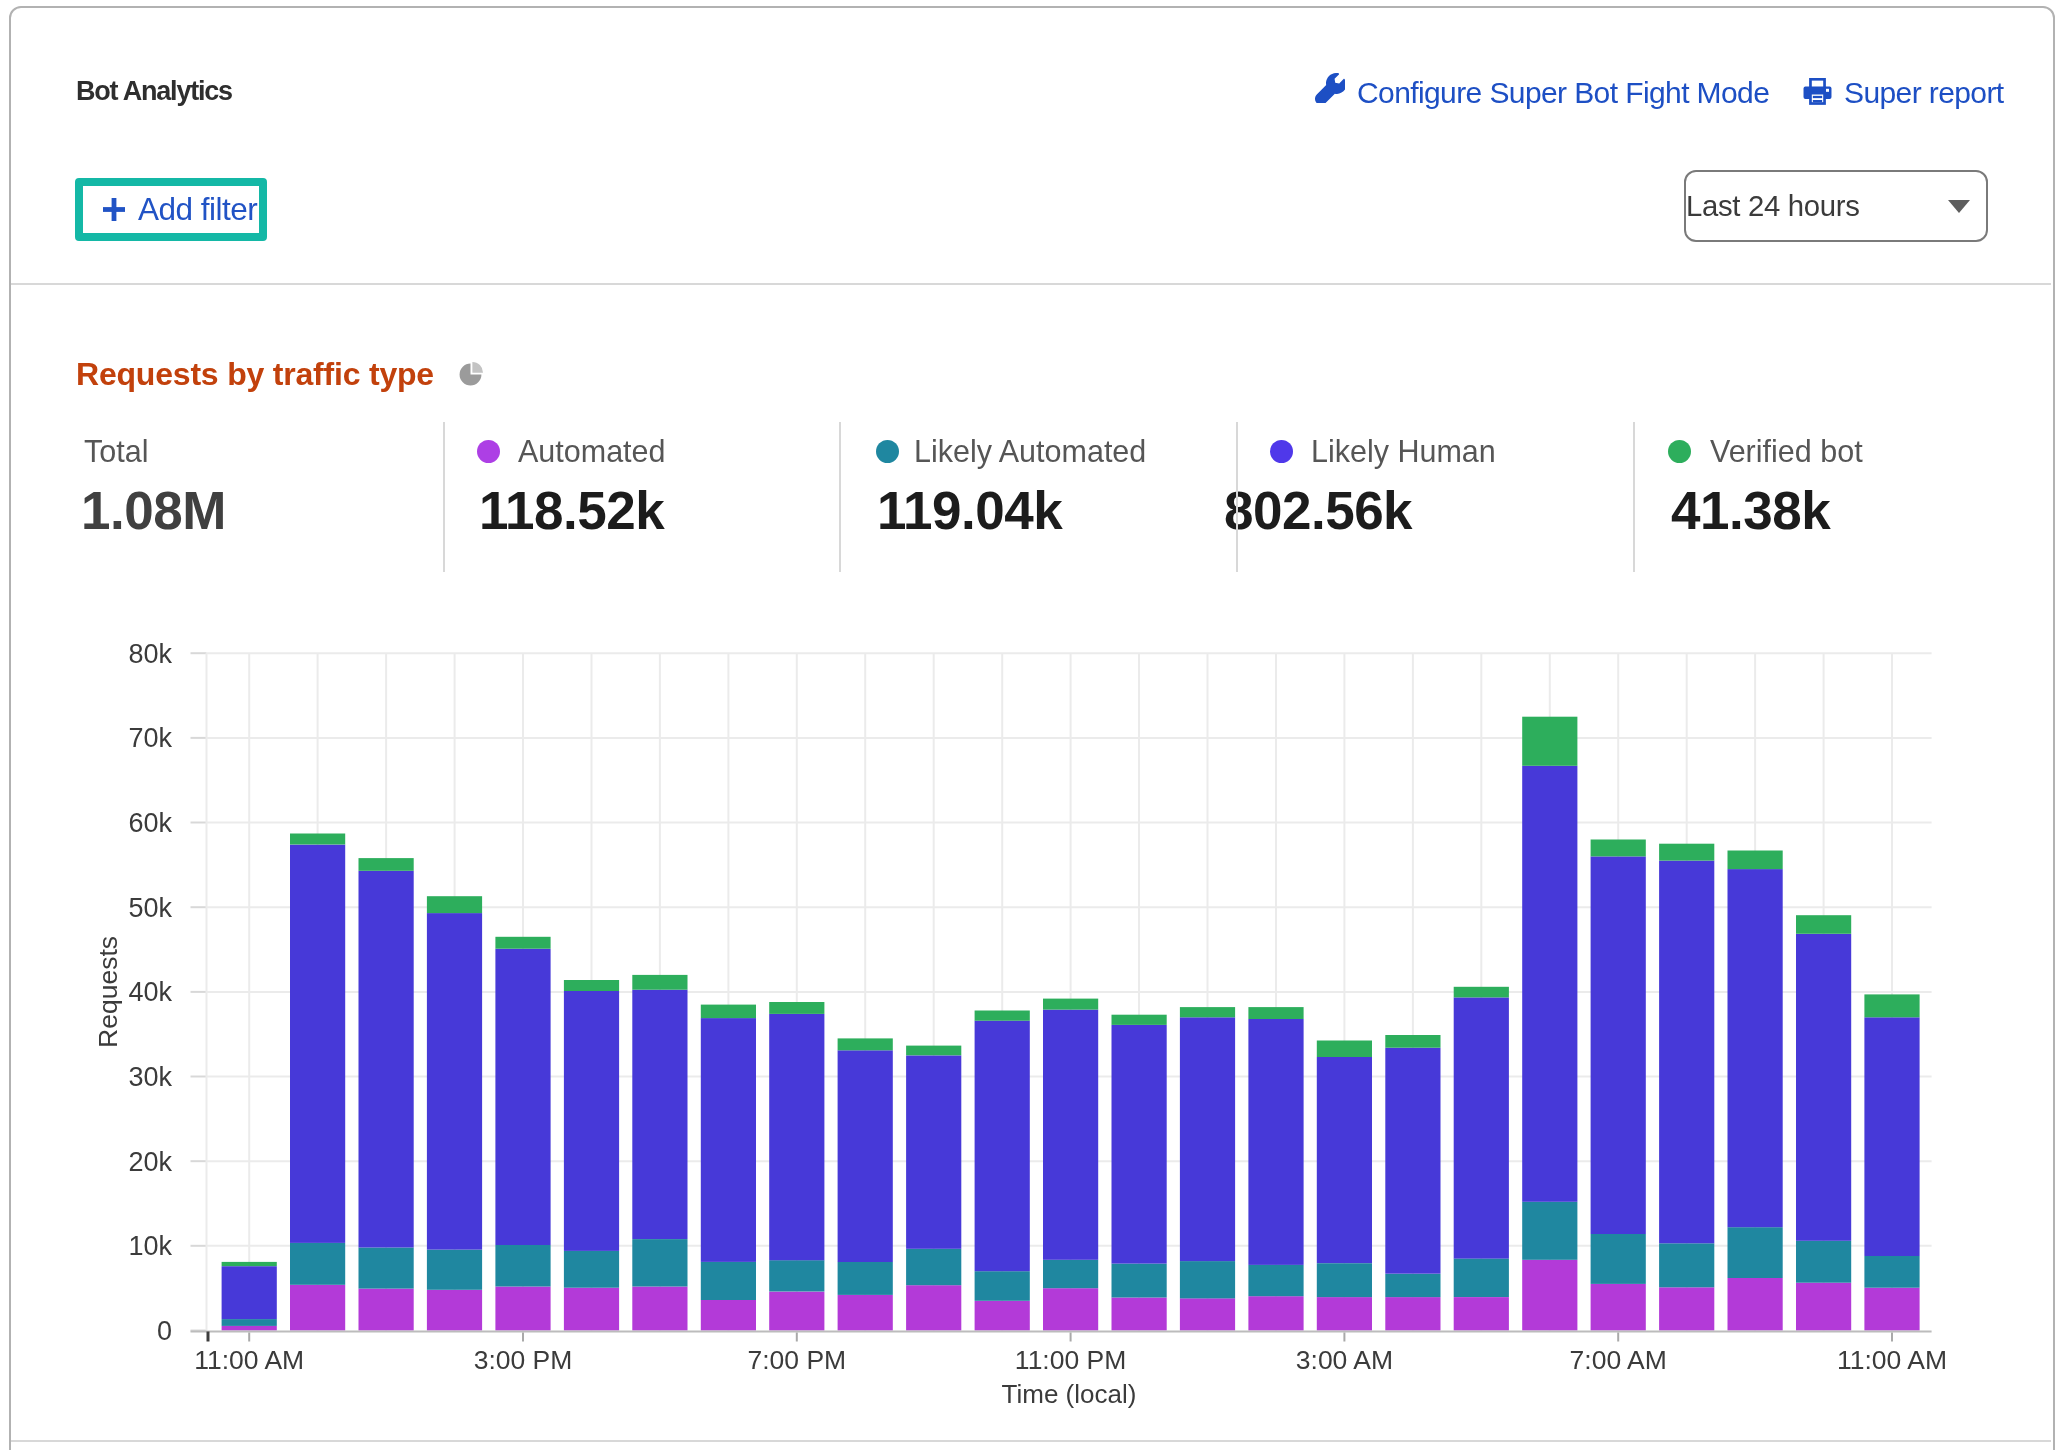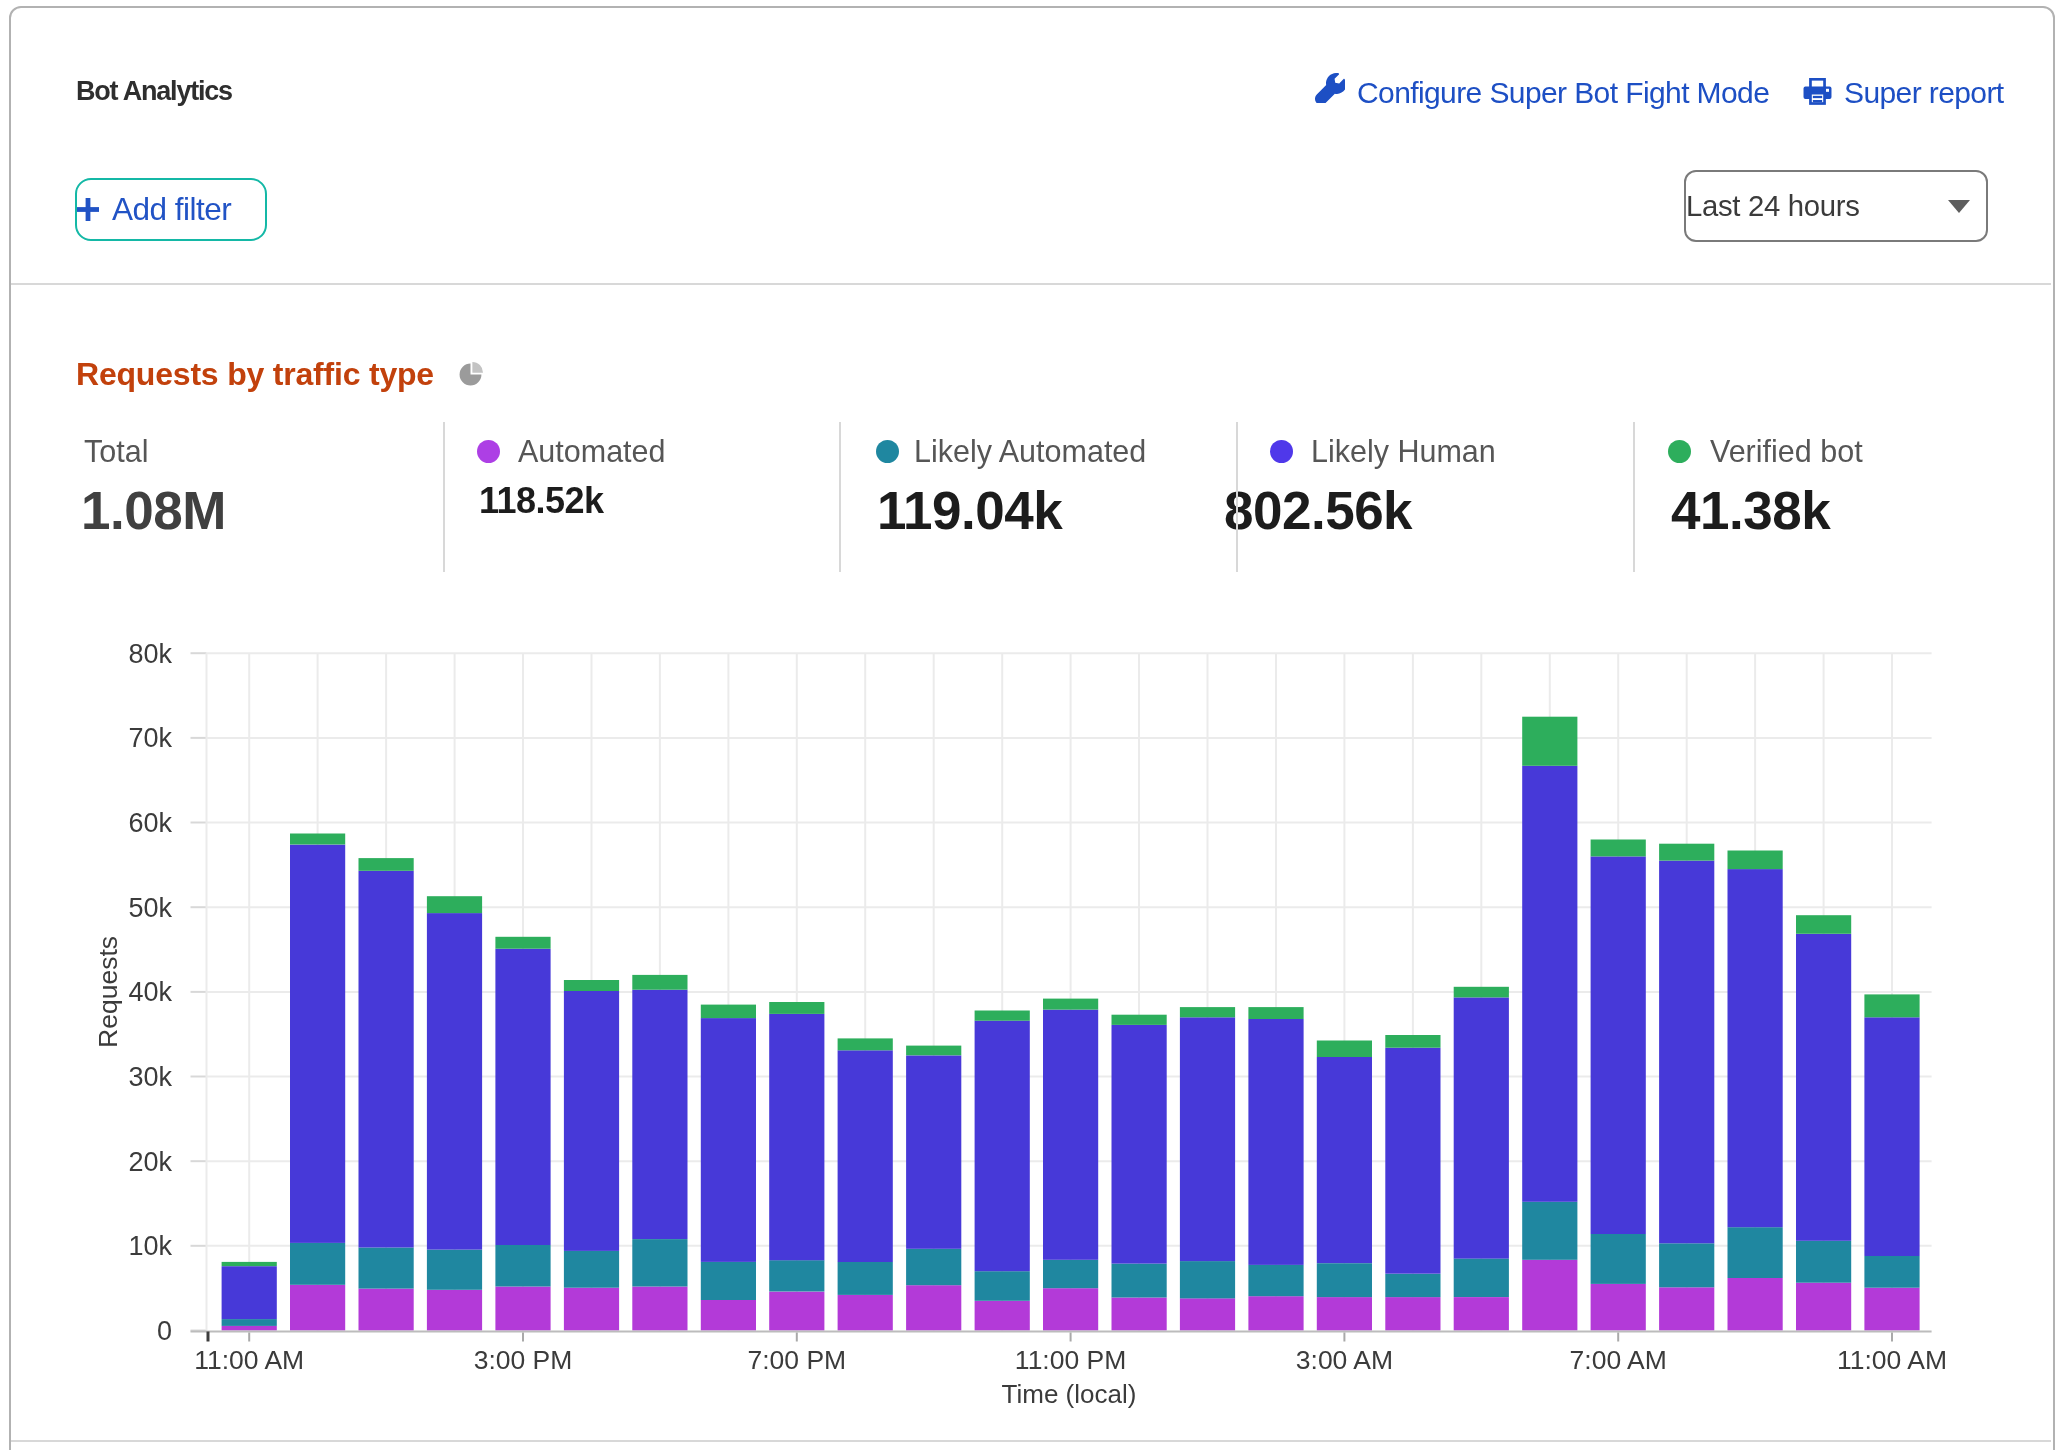--- a/index.html
+++ b/index.html
@@ -23,42 +23,42 @@
       <rect x="7.2" y="1.2" width="13.6" height="9" fill="#fff" stroke="#1d4fc4" stroke-width="2.6"></rect>
       <rect x="0.5" y="8.2" width="27" height="12" rx="1.8" fill="#1d4fc4"></rect>
       <rect x="7.2" y="14.6" width="13.6" height="10" fill="#fff" stroke="#1d4fc4" stroke-width="2.6"></rect>
       <rect x="9.5" y="17.2" width="9" height="2.2" fill="#1d4fc4"></rect>
       <rect x="9.5" y="21.2" width="9" height="2.2" fill="#1d4fc4"></rect>
       <rect x="22.2" y="10.4" width="2.9" height="2.9" fill="#fff"></rect>
     </g>
   </svg>
 <div class="abs" style="left:1844px;top:76px;font-size:30px;letter-spacing:-0.6px;color:#1d4fc4">Super report</div>
 
-<div class="abs" style="left:75px;top:178px;width:192px;height:63px;box-sizing:border-box;border:2px solid #14b8a6;border-radius:16px;display:flex;align-items:center;justify-content:flex-start;color:#2153c5">
+<div class="abs" style="left:75px;top:178px;width:192px;height:63px;box-sizing:border-box;border:8px solid #14b8a6;border-radius:4px;display:flex;align-items:center;justify-content:flex-start;padding-left:20px;color:#2153c5">
   <svg width="22" height="23" viewBox="0 0 22 23" style="margin-right:13px">
       <rect x="8.6" y="0" width="4.8" height="23" fill="#2153c5"></rect>
       <rect x="0" y="9.1" width="22" height="4.8" fill="#2153c5"></rect>
     </svg>
     <span style="font-size:31.5px;letter-spacing:-0.5px">Add filter</span>
 </div>
 
 <div class="abs" style="left:1684px;top:170px;width:304px;height:72px;box-sizing:border-box;border:2px solid #7a7a7a;border-radius:12px;display:flex;align-items:center;font-size:29.3px;letter-spacing:-0.3px;color:#3b3b3b">Last 24 hours</div>
 <div class="abs" style="left:1948px;top:200px;width:0;height:0;border-left:11px solid transparent;border-right:11px solid transparent;border-top:13px solid #5e5e5e"></div>
 
 <div class="abs" style="left:76px;top:355.5px;font-size:32px;font-weight:700;letter-spacing:-0.2px;color:#c2410c">Requests by traffic type</div>
 <svg style="position:absolute;left:458px;top:362px" width="25" height="25" viewBox="0 0 24 24">
     <path fill="#9b9b9b" d="M12 12 L12 1.5 A10.5 10.5 0 1 0 22.5 12 Z"></path>
     <path fill="#c3c3c3" d="M13.8 10.2 L13.8 0 A10.2 10.2 0 0 1 24 10.2 Z"></path>
   </svg>
 
 <div style="position:absolute;left:84px;top:434px;font-size:30.5px;color:#565656">Total</div>
 <div style="position:absolute;left:81px;top:480px;font-size:53px;font-weight:700;color:#404040;letter-spacing:-0.5px">1.08M</div>
 <div style="position:absolute;left:477px;top:440px;width:23px;height:23px;border-radius:50%;background:#ad3fe5"></div>
 <div style="position:absolute;left:518px;top:434px;font-size:30.5px;color:#565656">Automated</div>
-<div style="position:absolute;left:479px;top:480px;font-size:36px;font-weight:700;color:#1c1c1c;letter-spacing:-0.5px">118.52k</div>
+<div style="position:absolute;left:479px;top:480px;font-size:53px;font-weight:700;color:#1c1c1c;letter-spacing:-0.5px">118.52k</div>
 <div style="position:absolute;left:876px;top:440px;width:23px;height:23px;border-radius:50%;background:#1f87a0"></div>
 <div style="position:absolute;left:914px;top:434px;font-size:30.5px;color:#565656">Likely Automated</div>
 <div style="position:absolute;left:877px;top:480px;font-size:53px;font-weight:700;color:#1c1c1c;letter-spacing:-0.5px">119.04k</div>
 <div style="position:absolute;left:1270px;top:440px;width:23px;height:23px;border-radius:50%;background:#4f38ea"></div>
 <div style="position:absolute;left:1311px;top:434px;font-size:30.5px;color:#565656">Likely Human</div>
 <div style="position:absolute;left:1224px;top:480px;font-size:53px;font-weight:700;color:#1c1c1c;letter-spacing:-0.5px">802.56k</div>
 <div style="position:absolute;left:1668px;top:440px;width:23px;height:23px;border-radius:50%;background:#2dae5c"></div>
 <div style="position:absolute;left:1710px;top:434px;font-size:30.5px;color:#565656">Verified bot</div>
 <div style="position:absolute;left:1671px;top:480px;font-size:53px;font-weight:700;color:#1c1c1c;letter-spacing:-0.5px">41.38k</div>
 <div style="position:absolute;left:443px;top:422px;width:2px;height:150px;background:#d8d8d8"></div>

